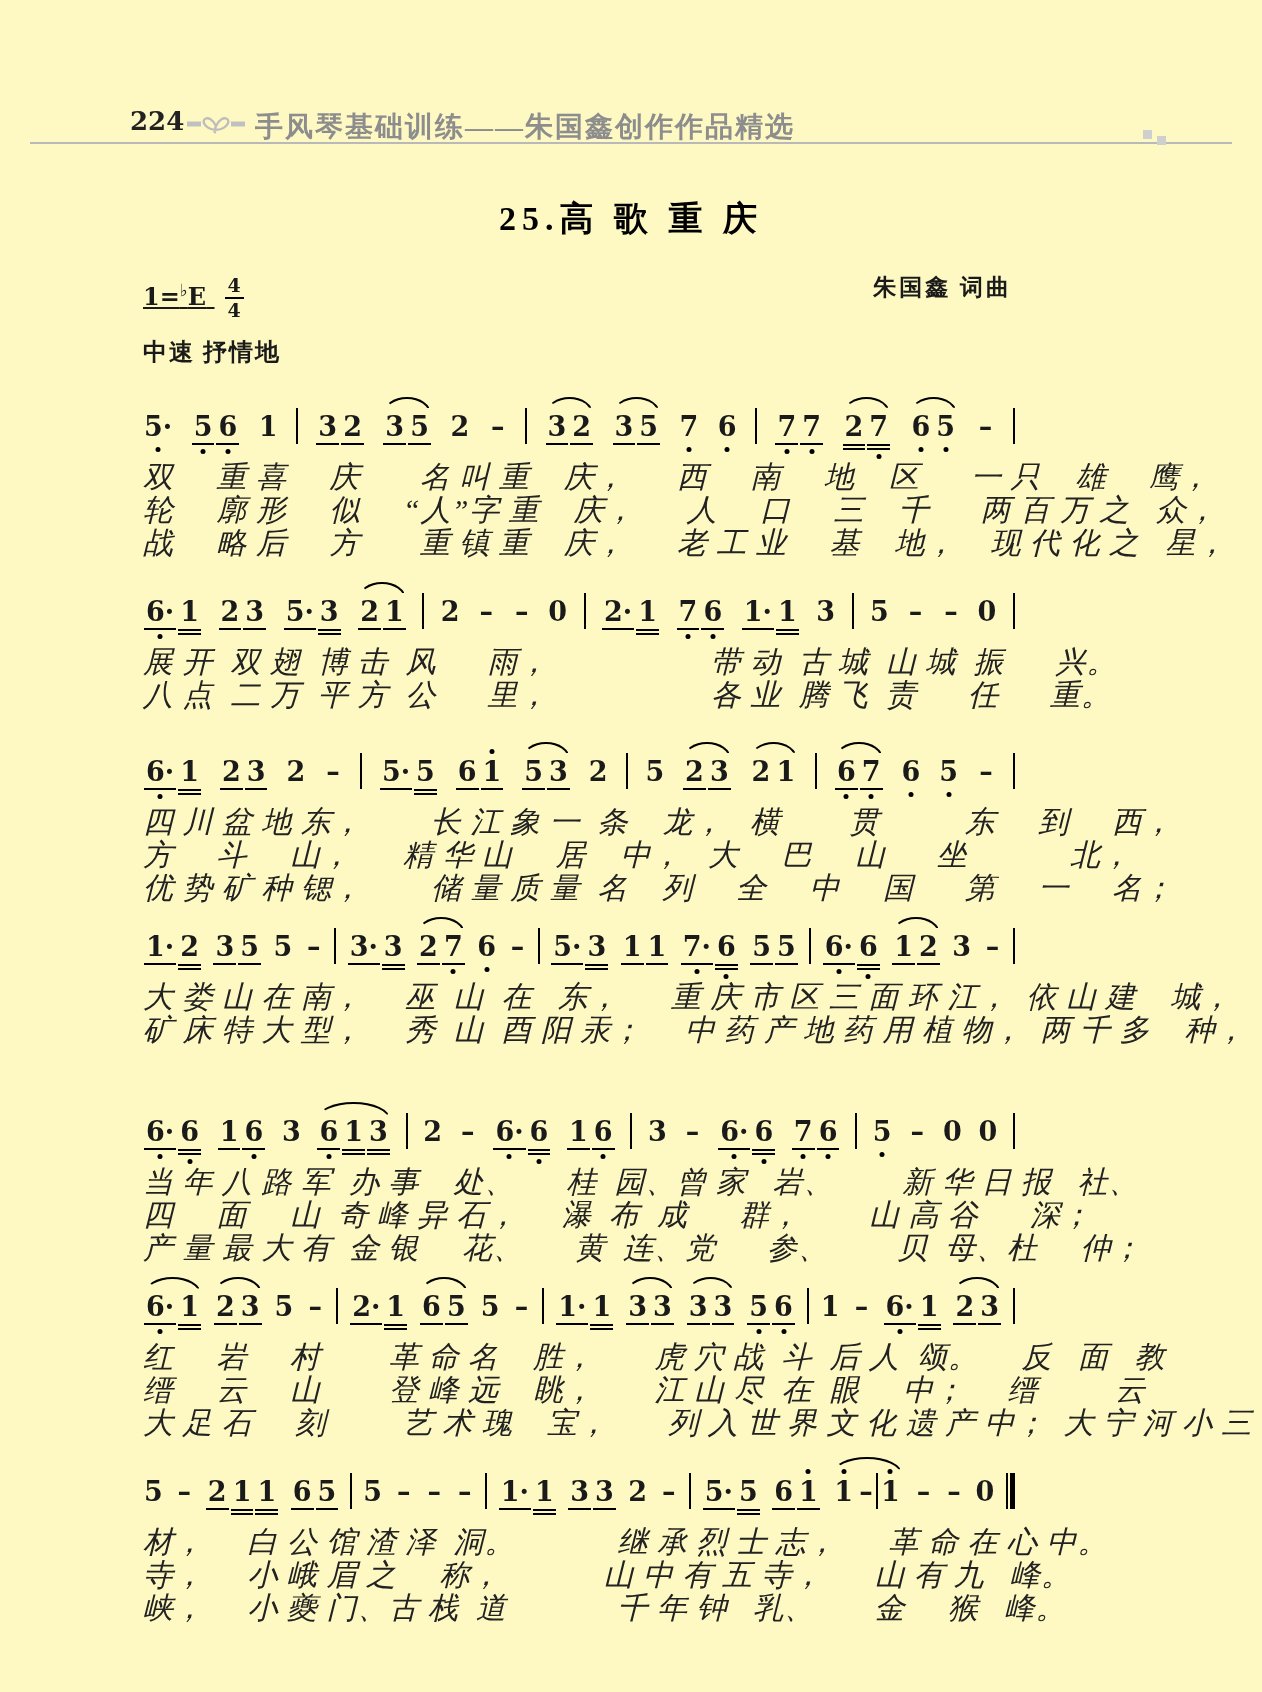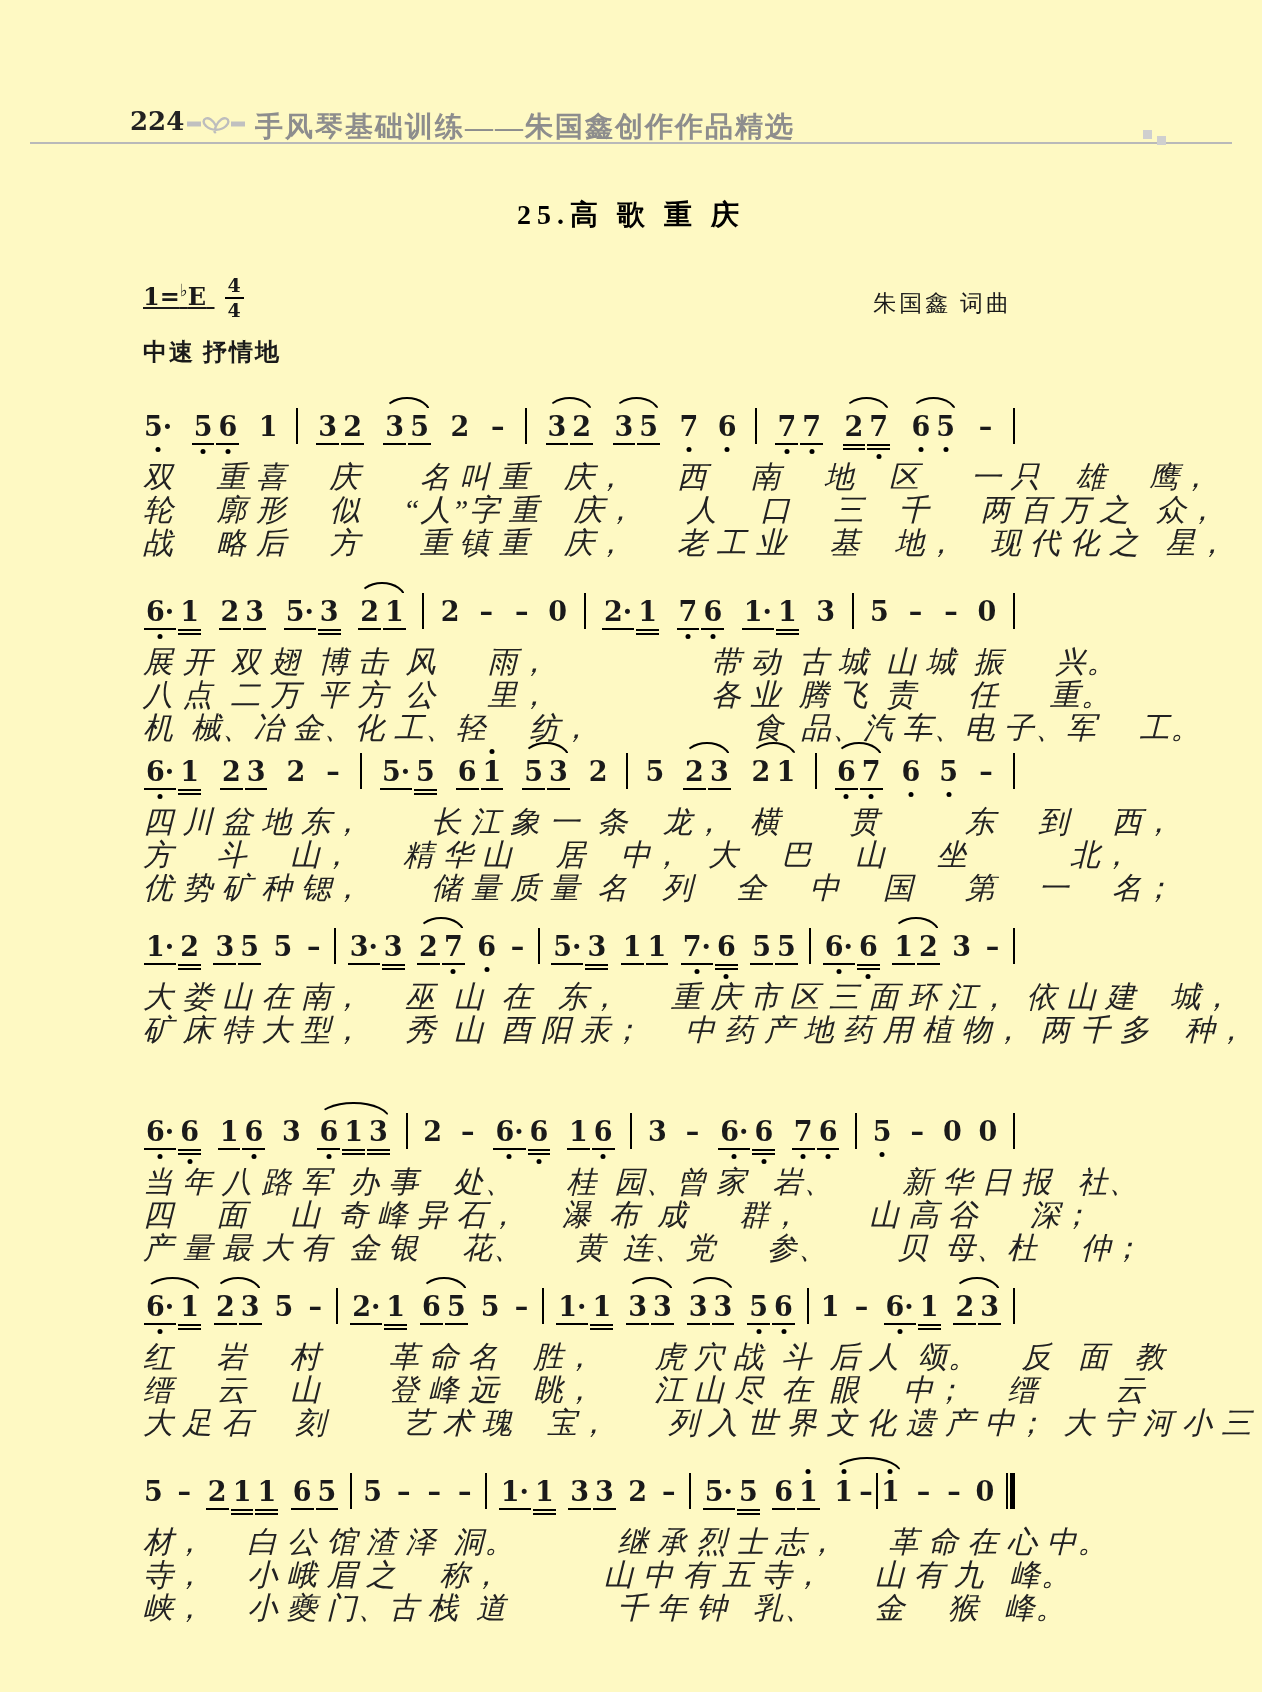--- a/index.html
+++ b/index.html
@@ -8,28 +8,28 @@
   
   .hdr{position:absolute;top:104px;left:0;width:100%;height:40px;}
   .pagenum{position:absolute;left:130px;top:2px;font:bold 26px "DejaVu Serif",serif;color:#222;}
   .orn{position:absolute;left:185px;top:6px;}
   .booktitle{position:absolute;left:255px;top:4px;font-weight:bold;font-size:28px;color:#8d8d8d;letter-spacing:2px;}
   .hdr-rule{position:absolute;top:142px;left:30px;right:30px;height:2px;background:#b9b9b9;}
   .hdr-sq{position:absolute;top:130px;width:9px;height:9px;background:#cfcfcf;}
   .hdr-sq.s2{top:136px;}
   
   .songtitle{position:absolute;top:196px;left:0;width:100%;text-align:center;
-             font-weight:bold;font-size:28px;letter-spacing:6px;color:#000;}
+             font-weight:bold;font-size:34px;letter-spacing:6px;color:#000;}
   .meta{position:absolute;top:276px;left:143px;font:bold 24px "DejaVu Serif",serif;text-decoration:underline;}
   .flat{font-size:17px;vertical-align:super;}
   .frac{display:inline-flex;flex-direction:column;align-items:center;vertical-align:middle;
         margin-left:10px;font:bold 19px "DejaVu Serif",serif;line-height:1;}
   .frac .num{padding:0 3px 2px;}
   .frac .den{border-top:2px solid #000;padding:2px 3px 0;}
-  .credit{position:absolute;top:288px;right:250px;font-weight:normal;font-size:23px;letter-spacing:3px;}
+  .credit{position:absolute;top:272px;right:250px;font-weight:bold;font-size:23px;letter-spacing:3px;}
   .tempo{position:absolute;top:336px;left:143px;font-weight:bold;font-size:24px;letter-spacing:2px;}
   
   .system{position:absolute;left:143px;width:872px;}
   .note-line{display:flex;align-items:center;justify-content:space-between;
              padding:18px 0 16px;font:bold 27px "DejaVu Serif",serif;}
   .n{position:relative;display:inline-block;line-height:1;padding:0 1px;}
   .n.u1::after{content:"";position:absolute;left:-1px;right:-1px;bottom:-5px;height:2px;background:#000;}
   .n.u2::after{content:"";position:absolute;left:-1px;right:-1px;bottom:-10px;height:6px;
                border-top:2px solid #000;border-bottom:2px solid #000;box-sizing:border-box;}
   .n i{position:absolute;left:50%;transform:translateX(-50%);width:5px;height:5px;border-radius:50%;background:#000;}
@@ -169,21 +169,20 @@
           <span class="n">3</span>
           <span class="bar"></span>
           <span class="n">5</span>
           <span class="dsh">–</span>
           <span class="dsh">–</span>
           <span class="n">0</span>
           <span class="bar"></span>
         </div>
         <div class="verse">展 开  双 翅  博 击  风      雨，                   带 动  古 城  山 城  振      兴。</div>
         <div class="verse">八 点  二 万  平 方  公      里，                   各 业  腾 飞  责      任      重。</div>
-        <div class="verse">机  械、冶 金、化 工、轻     纺，                   食  品、汽 车、电 子、军     工。</div>
       </div>
       <div class="system" style="top: 735px;">
         <div class="note-line">
           <span class="g">
             <span class="n u1">6·<i class="lo"></i></span>
             <span class="n u2">1</span>
           </span>
           <span class="g">
             <span class="n u1">2</span>
             <span class="n u1">3</span>

